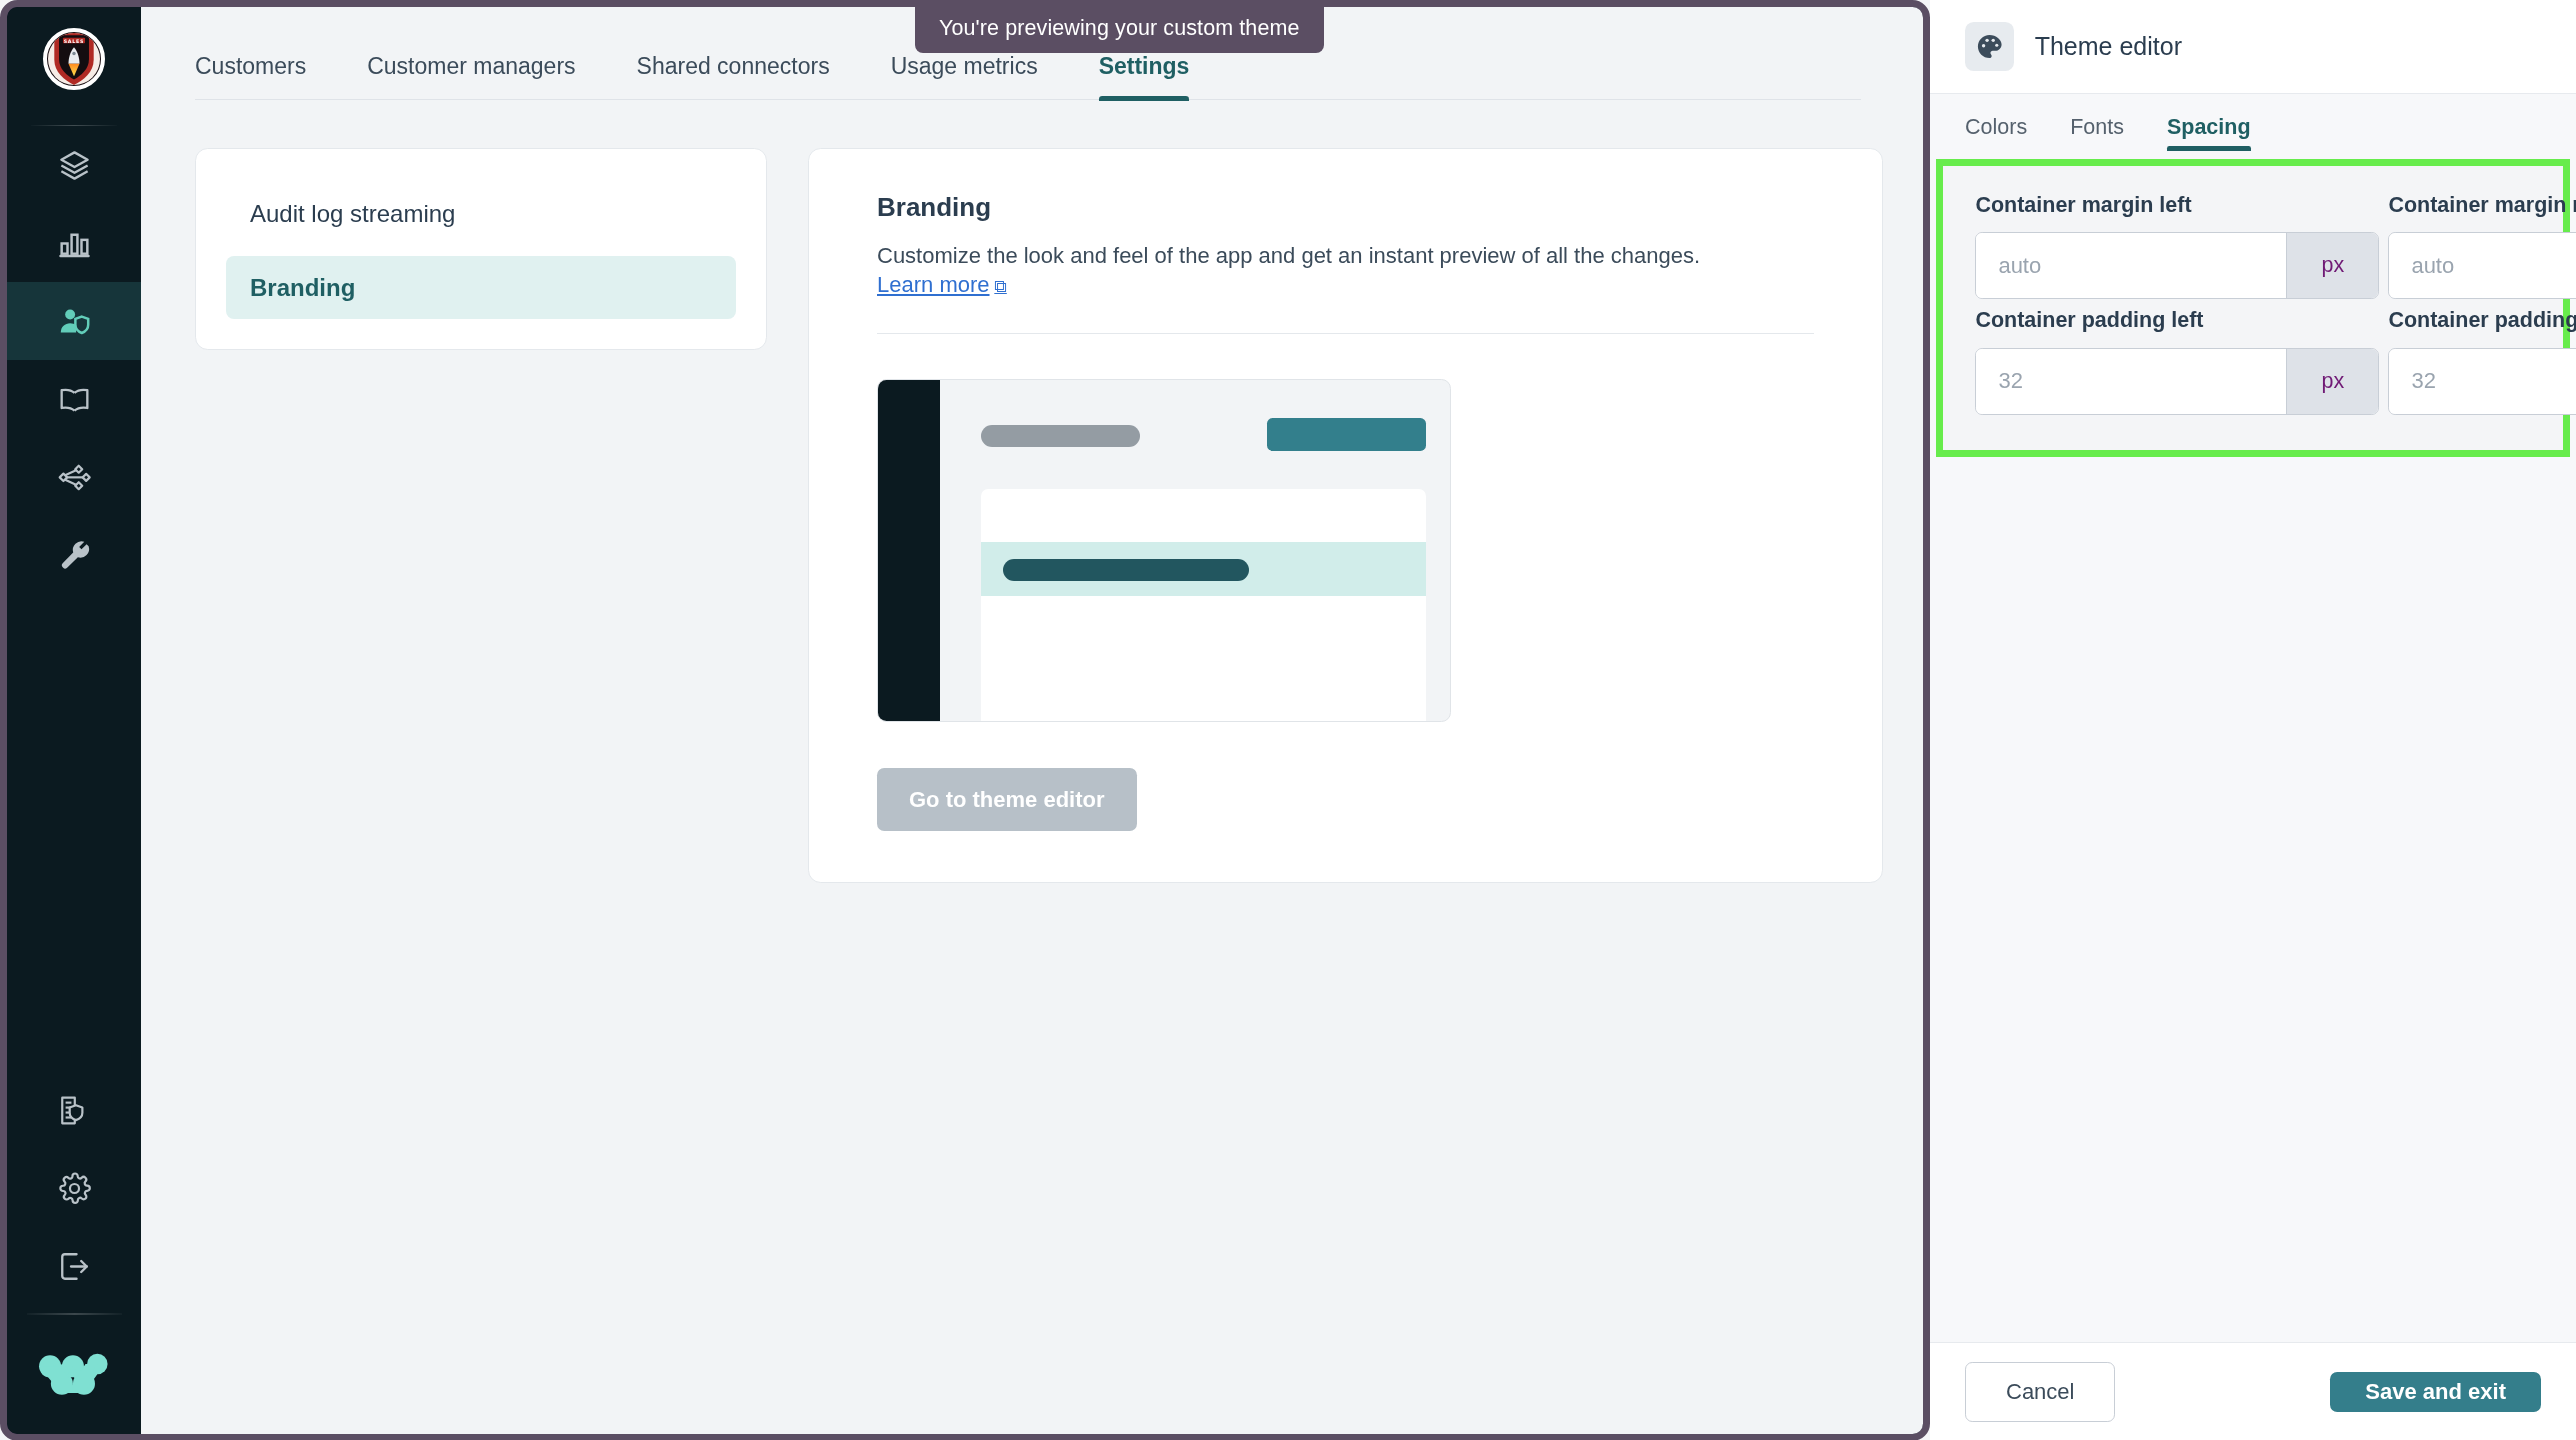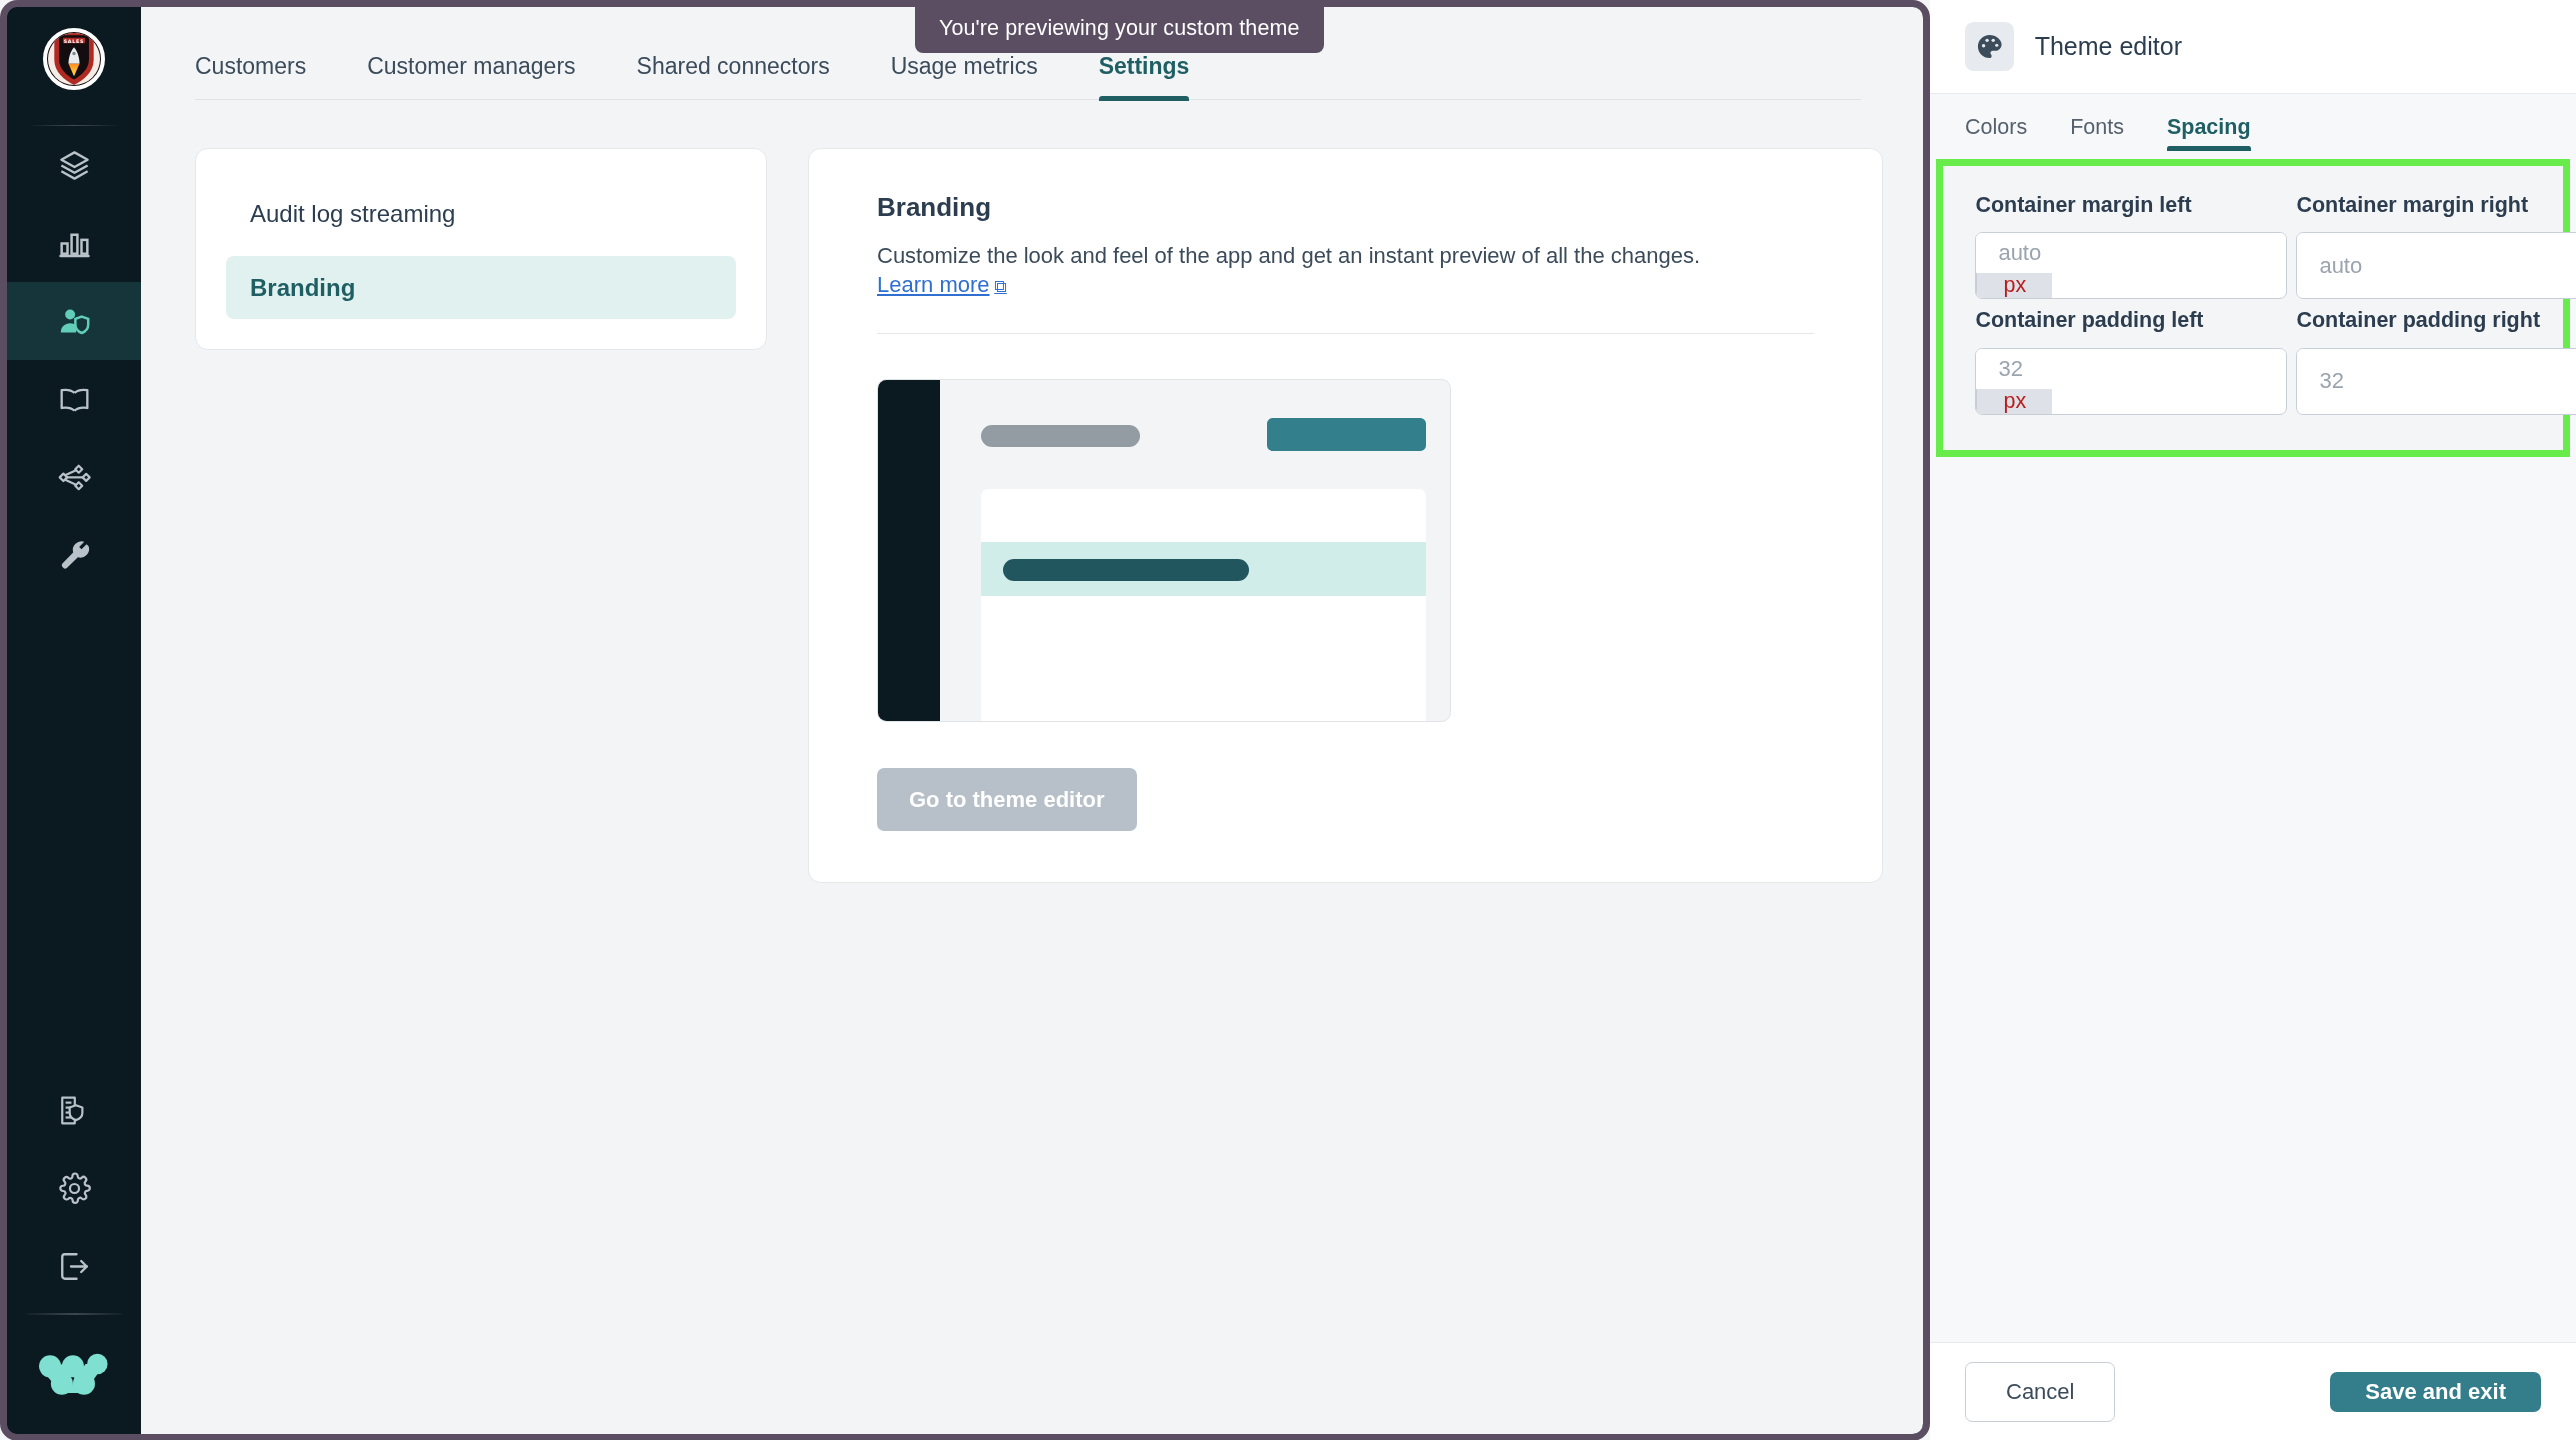--- a/index.html
+++ b/index.html
@@ -294,40 +294,39 @@
     color: #2b3d4f;
     margin-bottom: 14.3px;
   }
   .field-input {
     display: flex;
     height: 67px;
     border: 1.6px solid #c8ced6;
     border-radius: 7.2px;
     overflow: hidden;
     background: #ffffff;
-    flex-direction: column;
   }
   .field-input input {
     flex: 1;
     border: none; outline: none;
     font-size: 22px;
     color: #2b3d4f;
     padding-left: 22px;
     font-family: inherit;
     background: #ffffff;
     min-width: 0;
   }
   .field-input input::placeholder { color: #9aa4af; }
   .unit {
-    width: 76px;
+    width: 92px;
     background: #dee2e8;
     border-left: 1.6px solid #c8ced6;
     display: flex; align-items: center; justify-content: center;
     font-size: 21.5px;
-    color: #b91c1c;
+    color: #701a75;
   }
 
   .editor-spacer { flex: 1 1 auto; }
 
   .editor-foot {
     height: 99px;
     flex: 0 0 99px;
     background: #ffffff;
     border-top: 1.6px solid #e7eaee;
     display: flex; align-items: center;

